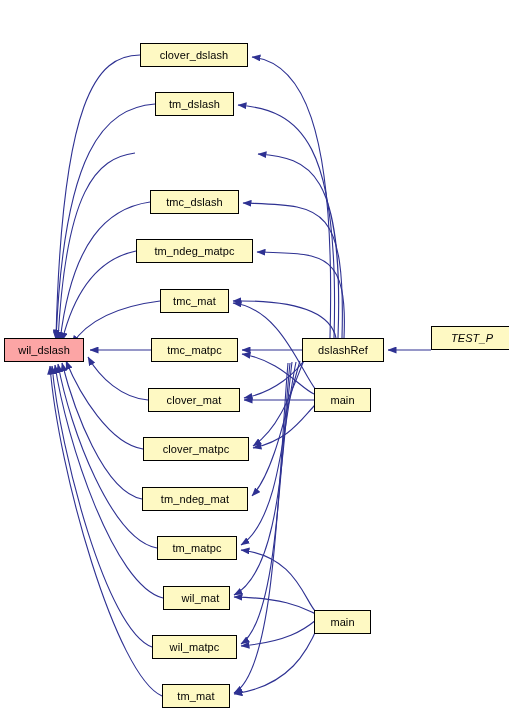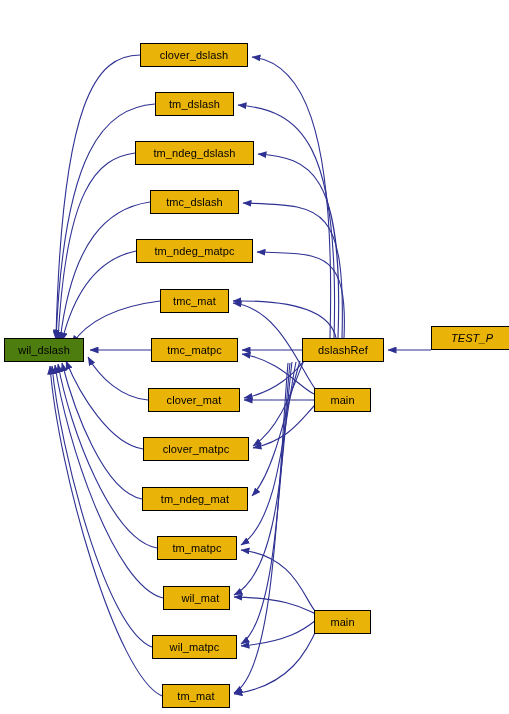--- a/index.html
+++ b/index.html
@@ -3,31 +3,31 @@
 <meta charset="utf-8">
 <style>
   html,body{margin:0;padding:0;background:#ffffff;}
   body{width:509px;height:714px;font-family:"Liberation Sans",sans-serif;}
   #graph{position:relative;width:509px;height:714px;overflow:hidden;}
   svg.edges{position:absolute;left:0;top:0;width:509px;height:714px;pointer-events:none;}
   .node{
     position:absolute;
     box-sizing:border-box;
     border:1px solid #000000;
-    background:#eab308;
+    background:#fef9c3;
     color:#000000;
     font-size:11px;
     line-height:1;
     display:flex;
     align-items:center;
     justify-content:center;
     white-space:nowrap;
     letter-spacing:0.1px;
   }
-  .node.highlight{background:#4d7c0f;}
+  .node.highlight{background:#fca5a5;}
 </style>
 </head>
 <body>
 
 <div id="graph">
 
   <svg class="edges" viewBox="0 0 509 714">
     <defs>
       <marker id="ah" markerWidth="9" markerHeight="7" refX="8.5" refY="3.5" orient="auto" markerUnits="userSpaceOnUse">
         <path d="M0,0 L9,3.5 L0,7 z" fill="#2e3192"></path>
@@ -81,23 +81,20 @@
 
   <div class="node highlight" style="left:4px;top:338px;width:80px;height:24px;">
       <span>wil_dslash</span>
     </div>
   <div class="node" style="left:140px;top:43px;width:108px;height:24px;">
       <span>clover_dslash</span>
     </div>
   <div class="node" style="left:155px;top:92px;width:79px;height:24px;">
       <span>tm_dslash</span>
     </div>
-  <div class="node" style="left:135px;top:141px;width:119px;height:24px;">
-      <span>tm_ndeg_dslash</span>
-    </div>
   <div class="node" style="left:150px;top:190px;width:89px;height:24px;">
       <span>tmc_dslash</span>
     </div>
   <div class="node" style="left:160px;top:289px;width:69px;height:24px;">
       <span>tmc_mat</span>
     </div>
   <div class="node" style="left:136px;top:239px;width:117px;height:24px;">
       <span>tm_ndeg_matpc</span>
     </div>
   <div class="node" style="left:151px;top:338px;width:87px;height:24px;">

